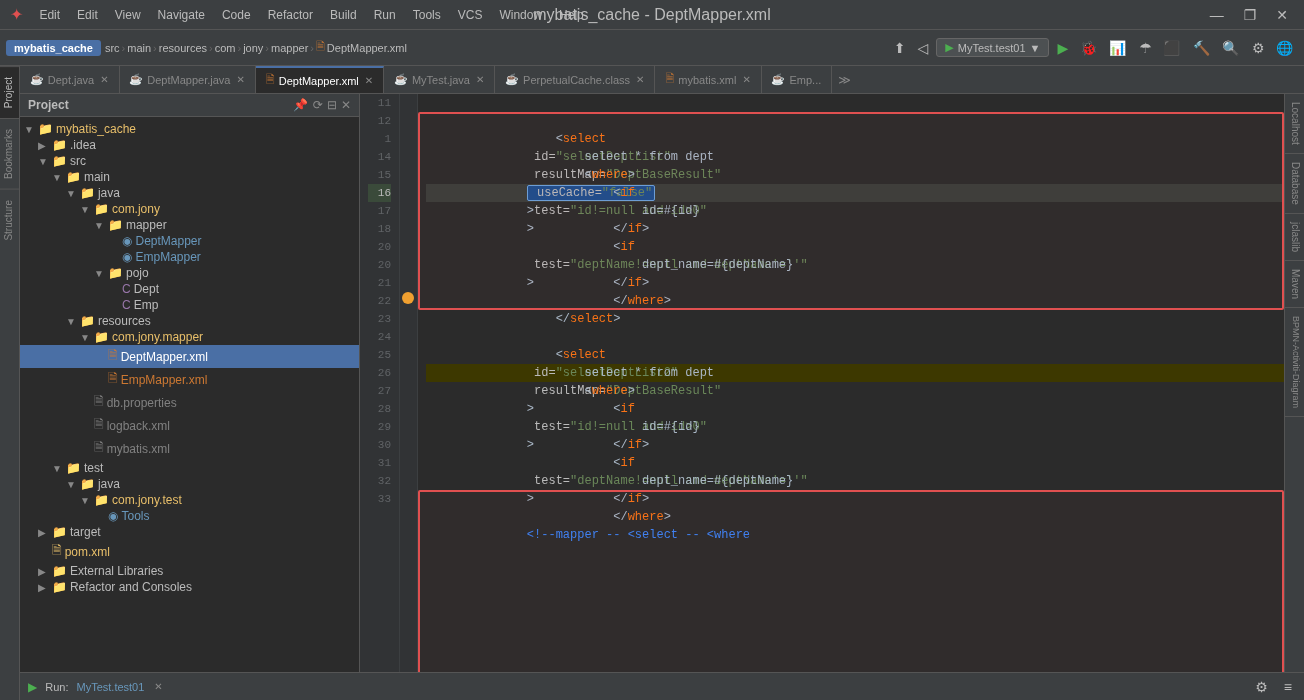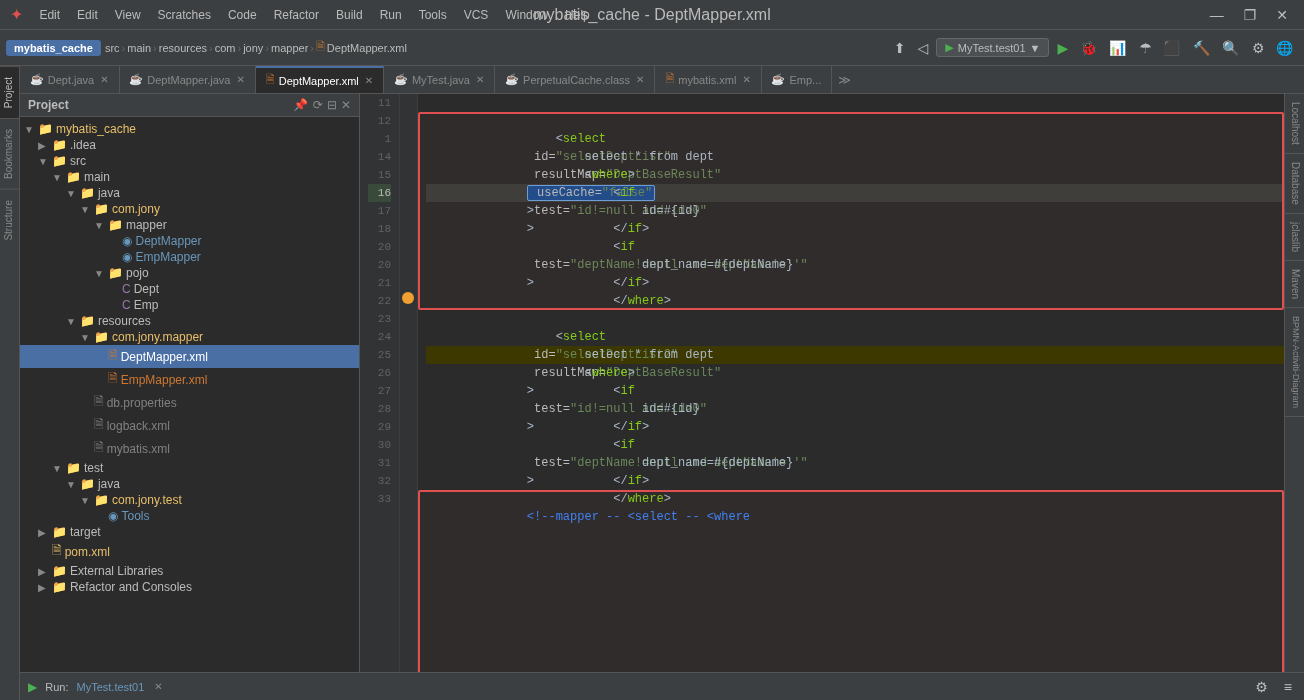--- a/index.html
+++ b/index.html
@@ -85,21 +85,21 @@
       min-width: 40px; border-right: 1px solid #3c3f41;
     }
     .line-number { height: 18px; line-height: 18px; font-size: 11px; }
     .gutter {
       width: 18px; background: #313335; border-right: 1px solid #3c3f41;
     }
     .code-lines { flex: 1; overflow-x: auto; padding-left: 8px; background: #2b2b2b; }
     .code-line { height: 18px; line-height: 18px; font-family: 'Courier New', monospace; font-size: 12px; white-space: pre; }
     .attr-name { color: #bababa; }
     .attr-val { color: #6a8759; }
-    .tag { color: #84cc16; }
+    .tag { color: #f97316; }
     .content { color: #a9b7c6; }
 
     
     .bottom-toolbar {
       display: flex; align-items: center; background: #3c3f41; height: 28px;
       border-top: 1px solid #555; padding: 0 8px; gap: 8px;
     }
     .btt-label { color: #bbb; font-size: 11px; }
     .run-name { color: #6897bb; font-size: 11px; cursor: pointer; }
 
@@ -155,21 +155,21 @@
 </head>
 <body>
 
 <div class="title-bar">
   <div class="title-bar-left">
     <span style="color:#e05050;font-size:16px;">✦</span>
     <div class="title-bar-menu">
       <span class="menu-item">Edit</span>
       <span class="menu-item">Edit</span>
       <span class="menu-item">View</span>
-      <span class="menu-item">Scratches</span>
+      <span class="menu-item">Navigate</span>
       <span class="menu-item">Code</span>
       <span class="menu-item">Refactor</span>
       <span class="menu-item">Build</span>
       <span class="menu-item">Run</span>
       <span class="menu-item">Tools</span>
       <span class="menu-item">VCS</span>
       <span class="menu-item">Window</span>
       <span class="menu-item">Help</span>
     </div>
   </div>
@@ -503,20 +503,23 @@
             </div>
 
             <div class="code-line">
               <span class="content">            &lt;/</span><span class="tag">if</span><span class="content">&gt;</span>
             </div>
 
             <div class="code-line">
               <span class="content">            &lt;/</span><span class="tag">where</span><span class="content">&gt;</span>
             </div>
 
+            <div class="code-line">
+              <span class="content">    &lt;/</span><span class="tag">select</span><span class="content">&gt;</span>
+            </div>
 
             <div class="code-line"></div>
 
             <div class="code-line">
               <span class="content">    &lt;</span><span class="tag">select</span>
               <span class="attr-name"> id=</span><span class="attr-val">"selectDeptList2"</span>
               <span class="attr-name"> resultMap=</span><span class="attr-val">"DeptBaseResult"</span>
               <span class="content">&gt;</span>
             </div>
 

